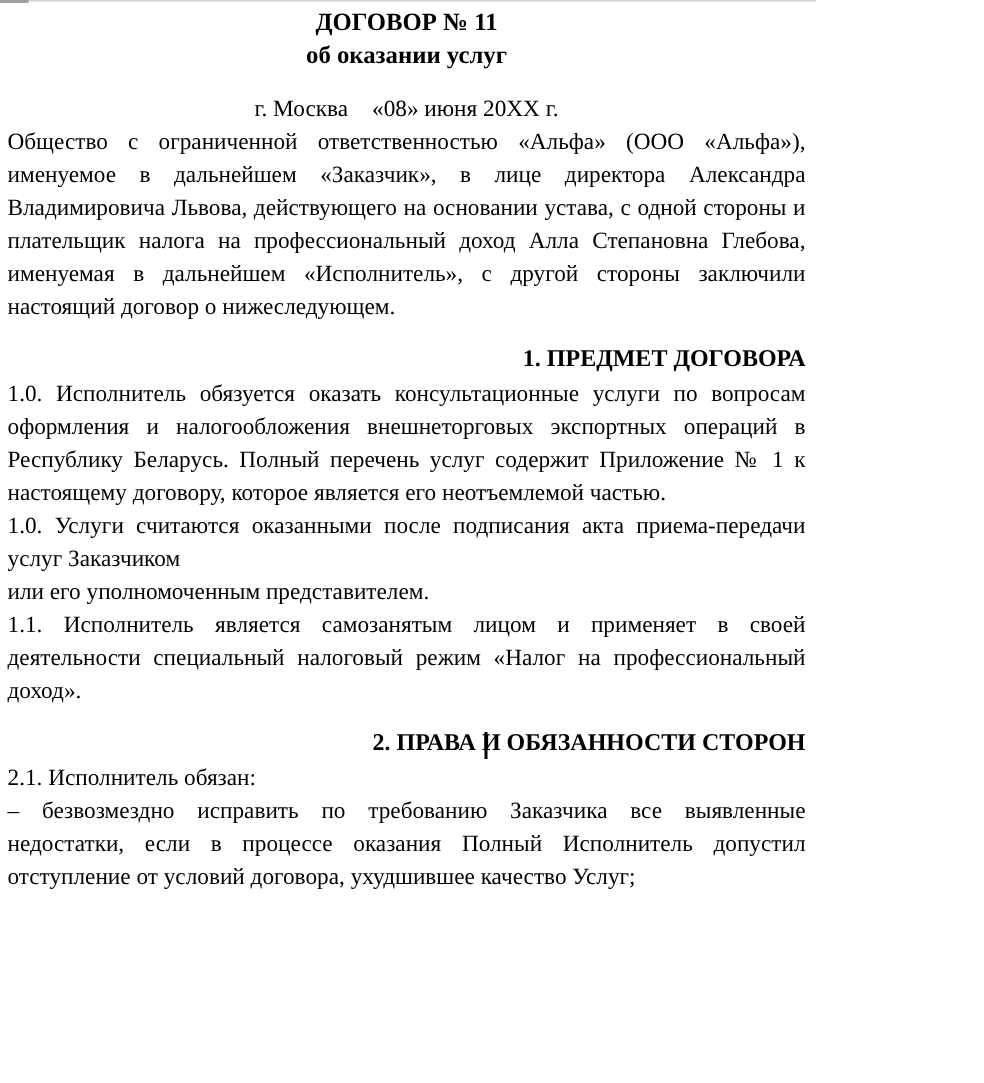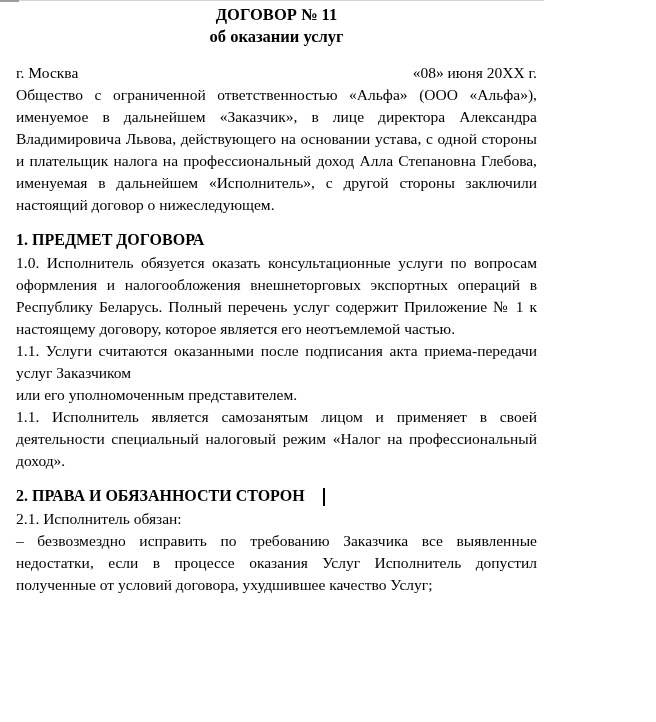--- a/index.html
+++ b/index.html
@@ -11,21 +11,21 @@
     position: relative;
     width: 544px;
     height: 722px;
     overflow: hidden;
     background: #ffffff;
     color: #000000;
     font-family: "Liberation Serif", "DejaVu Serif", serif;
     font-size: 15.5px;
     line-height: 22px;
     box-sizing: border-box;
-    padding: 4px 7px 0 16px;
+    padding: 4px 7px 0 5px;
   }
   .top-edge-line {
     position: absolute;
     top: 0; left: 0;
     width: 656px; height: 1px;
     background: #d4d4d4;
   }
   .corner-artifact {
     position: absolute;
     top: 0; left: 0;
@@ -33,37 +33,37 @@
     background: #9e9e9e;
   }
   .doc-title, .doc-subtitle {
     text-align: center;
     font-weight: bold;
     font-size: 16.5px;
     line-height: 22px;
   }
   .date-row {
     display: flex;
-    justify-content: space-between;
+    justify-content: center;
     margin-top: 14px;
     line-height: 22px;
     gap: 16px;
   }
   p {
     margin: 0;
     text-align: justify;
   }
   .preamble {
   }
   .section-heading {
     font-weight: bold;
     font-size: 16px;
     line-height: 24px;
     margin-top: 12px;
-    text-align: left;
+    text-align: right;
   }
   .text-caret {
     position: absolute;
     left: 323px;
     top: 488px;
     width: 2px;
     height: 18px;
     background: #000000;
   }
 </style>
@@ -80,23 +80,23 @@
 
   <div class="date-row">
     <span>г. Москва</span>
     <span>«08» июня 20XX г.</span>
   </div>
 
   <p class="preamble">Общество с ограниченной ответственностью «Альфа» (ООО «Альфа»), именуемое в дальнейшем «Заказчик», в лице директора Александра Владимировича Львова, действующего на основании устава, с одной стороны и плательщик налога на профессиональный доход Алла Степановна Глебова, именуемая в дальнейшем «Исполнитель», с другой стороны заключили настоящий договор о нижеследующем.</p>
 
   <div class="section-heading">1. ПРЕДМЕТ ДОГОВОРА</div>
   <p>1.0. Исполнитель обязуется оказать консультационные услуги по вопросам оформления и налогообложения внешнеторговых экспортных операций в Республику Беларусь. Полный перечень услуг содержит Приложение № 1 к настоящему договору, которое является его неотъемлемой частью.</p>
-  <p>1.1. Услуги считаются оказанными после подписания акта приема-передачи услуг Заказчиком</p>
+  <p>1.0. Услуги считаются оказанными после подписания акта приема-передачи услуг Заказчиком</p>
   <p>или его уполномоченным представителем.</p>
   <p>1.1. Исполнитель является самозанятым лицом и применяет в своей деятельности специальный налоговый режим «Налог на профессиональный доход».</p>
 
   <div class="section-heading">2. ПРАВА И ОБЯЗАННОСТИ СТОРОН</div>
   <p>2.1. Исполнитель обязан:</p>
-  <p>– безвозмездно исправить по требованию Заказчика все выявленные недостатки, если в процессе оказания Услуг Исполнитель допустил полученные от условий договора, ухудшившее качество Услуг;</p>
+  <p>– безвозмездно исправить по требованию Заказчика все выявленные недостатки, если в процессе оказания Полный Исполнитель допустил отступление от условий договора, ухудшившее качество Услуг;</p>
 
   <div class="text-caret"></div>
 
 </div>
 
 </body></html>

